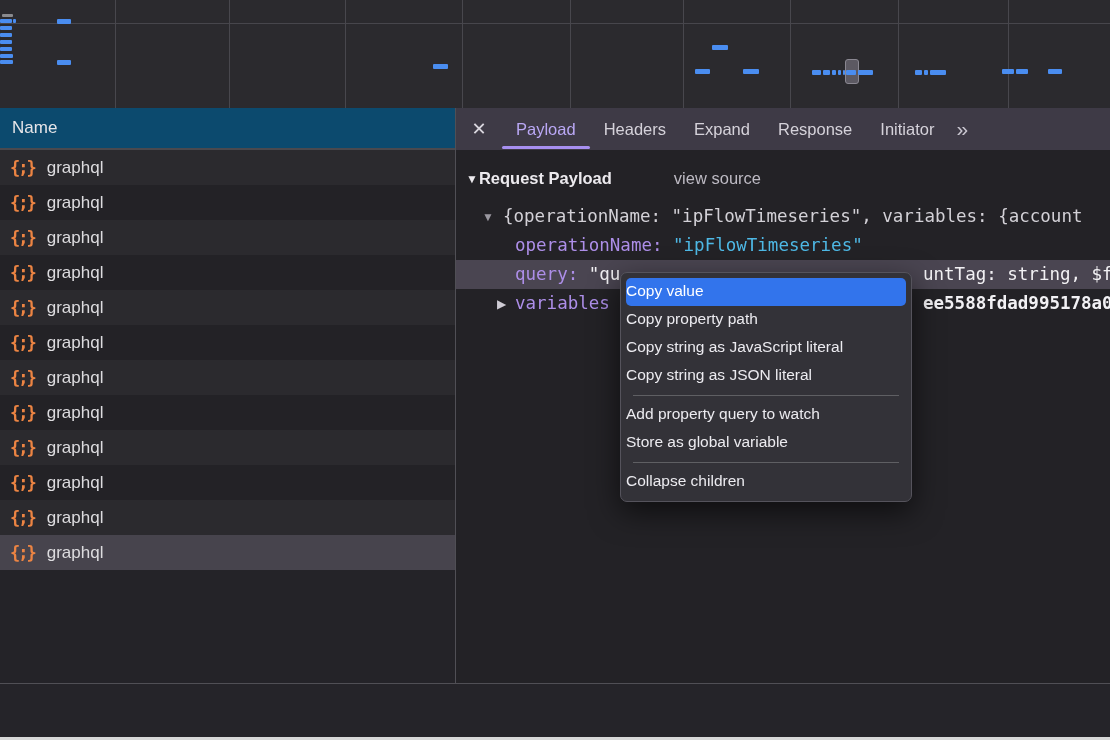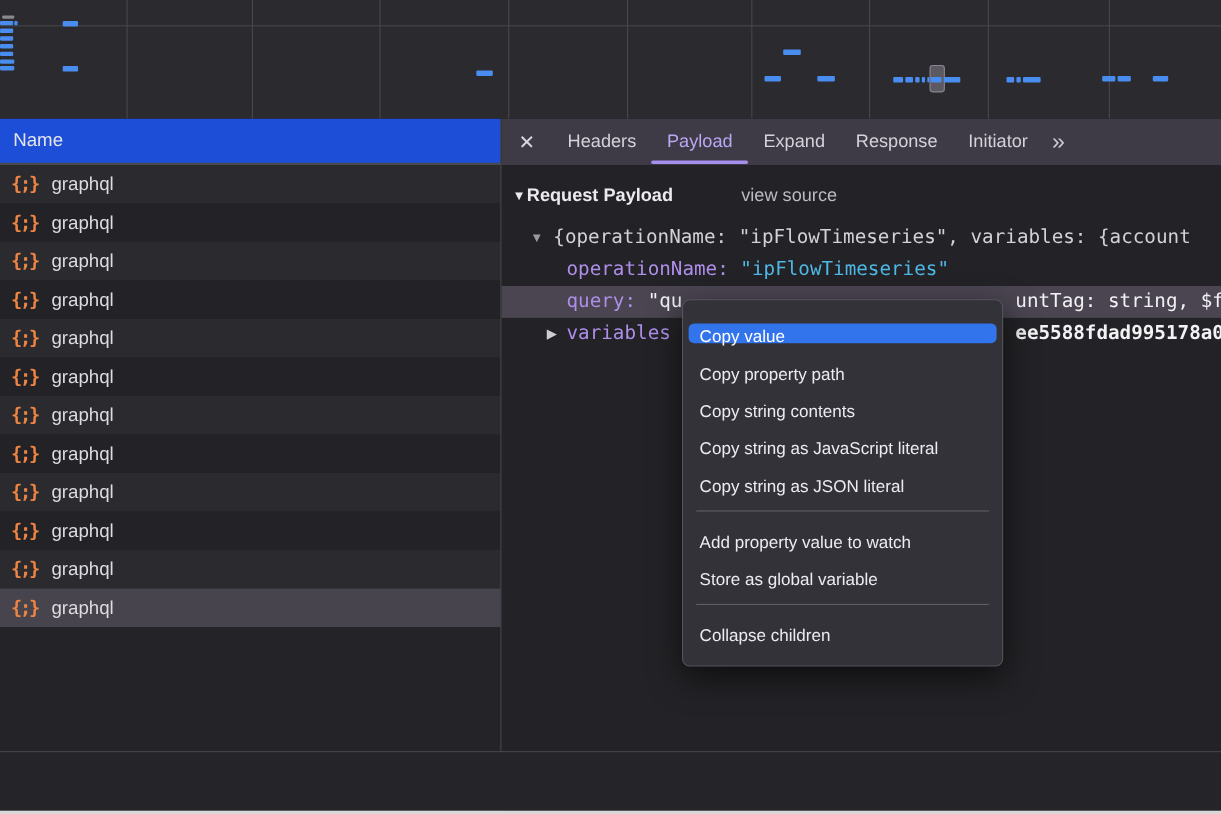--- a/index.html
+++ b/index.html
@@ -11,21 +11,21 @@
   
   .overview{position:absolute;left:0;top:0;width:1110px;height:108px;background:#2b2a2e;border-bottom:2px solid #1c1b1f;}
   .gridline-v{position:absolute;top:0;width:1px;height:108px;background:#48474d;}
   .gridline-h{position:absolute;left:0;top:23px;width:1110px;height:1px;background:#47464c;}
   .tl-bar{position:absolute;border-radius:1px;}
   .tl-minibar{position:absolute;left:2px;top:14px;width:11px;height:3px;background:#8a8a8e;border-radius:1px;}
   .tl-marker{position:absolute;background:#5c5962;border:1px solid #8a8791;border-radius:3px;}
   
   .vdivider{position:absolute;left:455px;top:108px;width:1px;height:629px;background:#504f55;}
   .left-pane{position:absolute;left:0;top:108px;width:455px;height:629px;background:#242328;}
-  .name-header{height:40px;line-height:40px;background:#1d4ed8;border-bottom:2px solid #4a494e;
+  .name-header{height:40px;line-height:40px;background:#0c4a6e;border-bottom:2px solid #4a494e;
     color:#e6e5e8;font-size:17px;padding-left:12px;}
   .req-row{height:35px;display:flex;align-items:center;padding-left:10px;color:#dddcdf;font-size:17px;}
   .req-row.odd{background:#2b2a2e;}
   .req-row.even{background:#232226;}
   .req-row.selected{background:#47444d;}
   .json-icon{font-family:"DejaVu Sans Mono",monospace;font-weight:bold;color:#ec8443;
     font-size:17px;letter-spacing:-2px;margin-right:12px;}
   
   .right-pane{position:absolute;left:456px;top:108px;width:654px;height:629px;background:#232226;}
   .tab-bar{height:42px;background:#3e3a46;display:flex;align-items:center;padding-left:12px;}
@@ -53,21 +53,21 @@
   .plain{color:#f2f1f4;}
   .right-seg{position:absolute;left:467px;top:0;color:#f2f1f4;}
   
   .bottom-divider{position:absolute;left:0;top:683px;width:1110px;height:1px;background:#504f55;}
   .bottom-area{position:absolute;left:0;top:684px;width:1110px;height:53px;background:#252429;}
   .bottom-edge{position:absolute;left:0;top:737px;width:1110px;height:3px;background:#d8d8d8;}
   
   .ctx-menu{position:absolute;left:620px;top:272px;width:290px;background:#333238;
     border:1px solid #55535c;border-radius:7px;padding:5px 0;
     box-shadow:0 10px 30px rgba(0,0,0,.6);z-index:10;}
-  .ctx-item{height:18px;line-height:26px;margin:16px 5px;padding-left:10px;border-radius:5px;
+  .ctx-item{height:28px;line-height:26px;margin:0 5px;border-radius:5px;
     color:#ecebf0;font-size:15.5px;}
   .ctx-item.highlight{color:#ffffff;}
   .ctx-sep{height:1px;background:rgba(255,255,255,.22);margin:5px 12px;}
 </style>
 </head>
 <body>
 
 <div id="app">
 
   <div class="overview">
@@ -167,22 +167,22 @@
         </div>
       </div>
   </div>
 
   <div class="vdivider"></div>
 
   <div class="right-pane">
     <div class="tab-bar">
       <div class="close-btn">✕</div>
       <div id="tabs-container" style="display:flex;">
+          <div class="tab selected">Payload</div>
           <div class="tab">Headers</div>
-          <div class="tab selected">Payload</div>
           <div class="tab">Expand</div>
           <div class="tab">Response</div>
           <div class="tab">Initiator</div>
         </div>
       <div class="overflow-tabs">»</div>
     </div>
 
     <div class="rp-header">
       <span class="rp-twisty">▼</span><b>Request Payload</b><span class="view-source">view source</span>
     </div>
@@ -196,24 +196,23 @@
   </div>
 
   <div class="bottom-divider"></div>
   <div class="bottom-area"></div>
   <div class="bottom-edge"></div>
 
   <div class="ctx-menu">
     <div id="ctx-items">
         <div class="ctx-item highlight" style="background: rgb(50, 116, 236);">Copy value</div>
         <div class="ctx-item">Copy property path</div>
-        <div class="ctx-item">Copy string contents</div>
         <div class="ctx-item">Copy string as JavaScript literal</div>
         <div class="ctx-item">Copy string as JSON literal</div>
         <div class="ctx-sep"></div>
-        <div class="ctx-item">Add property value to watch</div>
+        <div class="ctx-item">Add property query to watch</div>
         <div class="ctx-item">Store as global variable</div>
         <div class="ctx-sep"></div>
         <div class="ctx-item">Collapse children</div>
       </div>
   </div>
 
 </div>
 
 </body></html>

